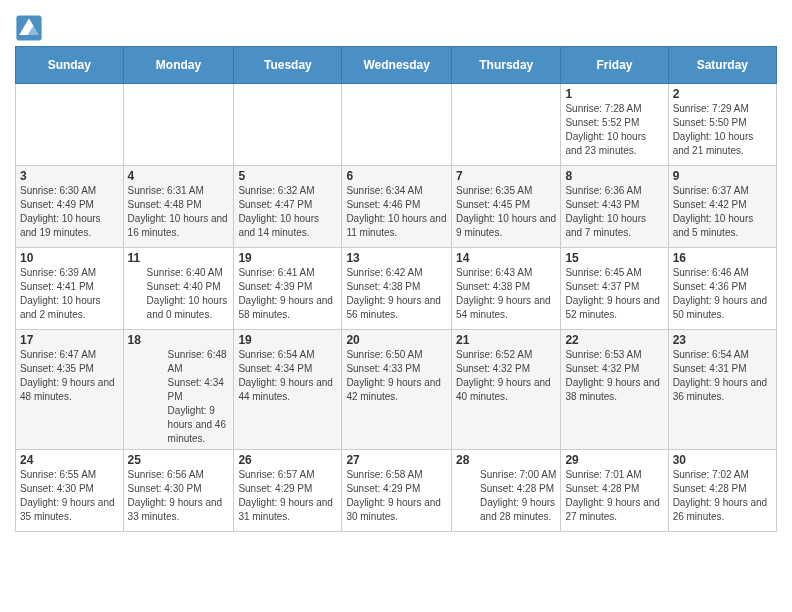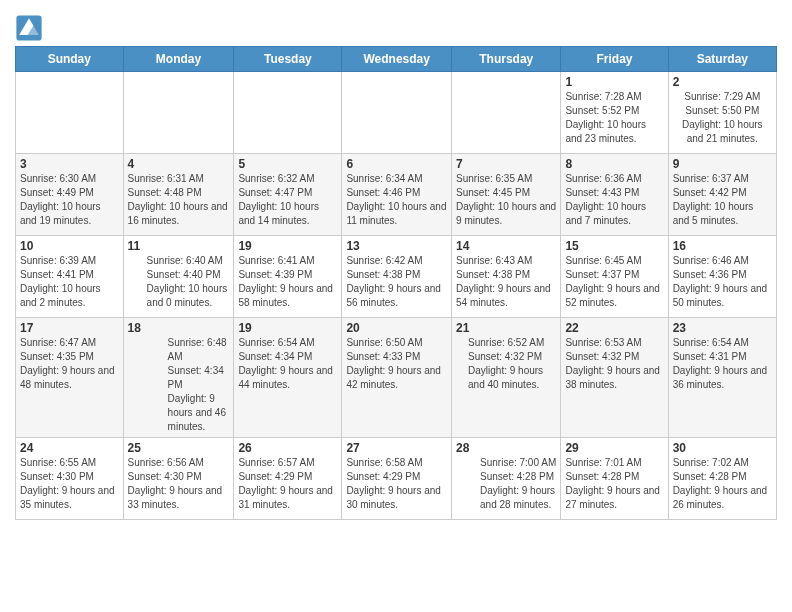--- a/index.html
+++ b/index.html
@@ -63,21 +63,21 @@
       width: 100%;
       border-collapse: collapse;
       border: 1px solid #ccc;
     }
     .calendar th {
       background-color: #4a90c4;
       color: white;
       font-size: 12px;
       font-weight: bold;
       text-align: center;
-      padding: 5px 4px;
+      padding: 11px 4px;
       border: 1px solid #3a7ab0;
     }
     .calendar td {
       vertical-align: top;
       border: 1px solid #ccc;
       padding: 3px 4px;
       width: 113px;
       font-size: 10px;
       color: #333;
       background: #fff;
@@ -144,21 +144,21 @@
           <td class="empty-cell"></td>
           <td class="empty-cell"></td>
           <td>
             <span class="day-number">1</span>
             <div class="day-info" style="white-space: pre-line;">Sunrise: 7:28 AM
 Sunset: 5:52 PM
 Daylight: 10 hours and 23 minutes.</div>
           </td>
           <td>
             <span class="day-number">2</span>
-            <div class="day-info" style="white-space: pre-line; text-align: center;">Sunrise: 7:29 AM
+            <div class="day-info" style="white-space: pre-line;">Sunrise: 7:29 AM
 Sunset: 5:50 PM
 Daylight: 10 hours and 21 minutes.</div>
           </td>
         </tr>
         <tr>
           <td>
             <span class="day-number">3</span>
             <div class="day-info" style="white-space: pre-line;">Sunrise: 6:30 AM
 Sunset: 4:49 PM
 Daylight: 10 hours and 19 minutes.</div>
@@ -264,21 +264,21 @@
 Daylight: 9 hours and 44 minutes.</div>
           </td>
           <td>
             <span class="day-number">20</span>
             <div class="day-info" style="white-space: pre-line;">Sunrise: 6:50 AM
 Sunset: 4:33 PM
 Daylight: 9 hours and 42 minutes.</div>
           </td>
           <td>
             <span class="day-number">21</span>
-            <div class="day-info" style="white-space: pre-line; margin-left: 12px;">Sunrise: 6:52 AM
+            <div class="day-info" style="white-space: pre-line;">Sunrise: 6:52 AM
 Sunset: 4:32 PM
 Daylight: 9 hours and 40 minutes.</div>
           </td>
           <td>
             <span class="day-number">22</span>
             <div class="day-info" style="white-space: pre-line;">Sunrise: 6:53 AM
 Sunset: 4:32 PM
 Daylight: 9 hours and 38 minutes.</div>
           </td>
           <td>

